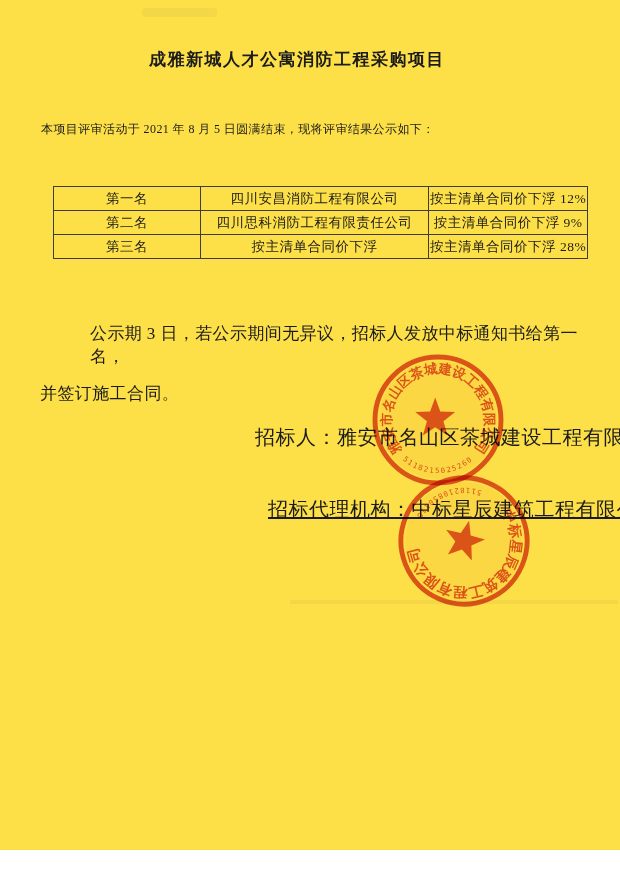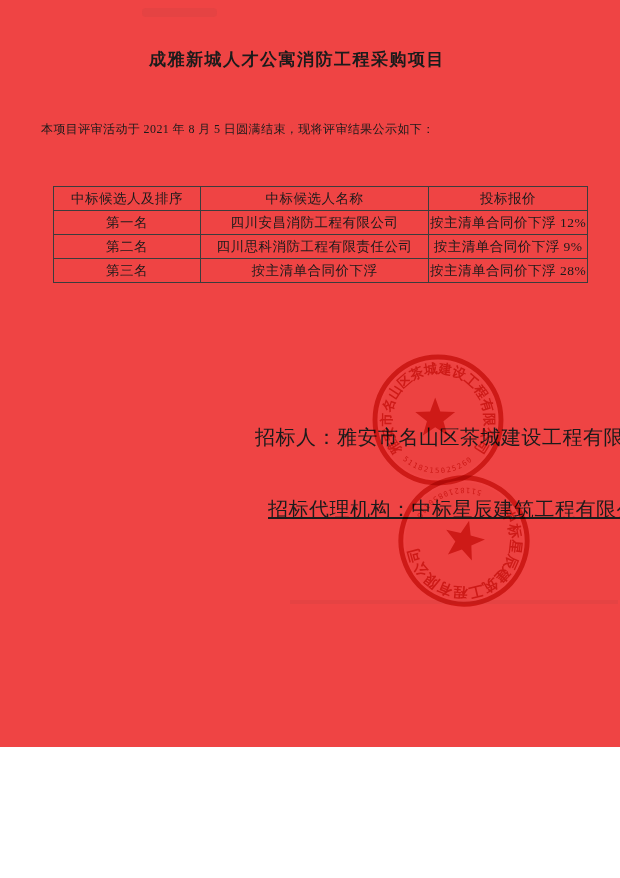--- a/index.html
+++ b/index.html
@@ -1,17 +1,17 @@
 <!DOCTYPE html>
 <html><head>
 <meta charset="utf-8">
 <style>
   html,body{margin:0;padding:0;background:#ffffff;}
   .page{
-    position:relative;width:620px;height:747px;background:#ef4444;
+    position:relative;width:620px;height:850px;background:#fde047;
     font-family:"Liberation Serif","DejaVu Serif",serif;color:#1b1b1b;overflow:hidden;
   }
   .doc-title{
     position:absolute;top:48px;left:0;width:594px;text-align:center;
     font-size:17px;font-weight:bold;letter-spacing:1.5px;
   }
   .intro{
     position:absolute;top:121px;left:41px;width:556px;
     font-size:12px;letter-spacing:0.4px;
   }
@@ -49,43 +49,42 @@
 
   <div class="intro">本项目评审活动于 2021 年 8 月 5 日圆满结束，现将评审结果公示如下：</div>
 
   <table class="results">
     <colgroup>
       <col style="width:147px">
         <col style="width:228px">
         <col style="width:144px">
     </colgroup>
     <tbody>
-        <tr>
-      <th>中标候选人及排序</th>
-      <th>中标候选人名称</th>
-      <th>投标报价</th>
-    </tr>
     <tr>
       <td>第一名</td>
       <td>四川安昌消防工程有限公司</td>
       <td>按主清单合同价下浮 12%</td>
     </tr>
     <tr>
       <td>第二名</td>
       <td>四川思科消防工程有限责任公司</td>
       <td>按主清单合同价下浮 9%</td>
     </tr>
     <tr>
       <td>第三名</td>
       <td>按主清单合同价下浮</td>
       <td>按主清单合同价下浮 28%</td>
     </tr>
   </tbody>
     </table>
 
+  <div class="notice">
+    <p class="l1">公示期 3 日，若公示期间无异议，招标人发放中标通知书给第一名，</p>
+    <p class="l2">并签订施工合同。</p>
+  </div>
 
   <div class="sig sig-tenderer">招标人：雅安市名山区茶城建设工程有限公司</div>
   <div class="sig sig-agency">招标代理机构：中标星辰建筑工程有限公司</div>
 
   <svg class="stamp stamp-1" viewBox="-100 -100 200 200" xmlns="http://www.w3.org/2000/svg">
     <defs>
       <path id="s1-arc-top" d="M -54.9 38.5 A 67 67 0 1 1 54.9 38.5" fill="none"></path>
       <path id="s1-arc-bot" d="M -58.2 48.9 A 76 76 0 0 0 58.2 48.9" fill="none"></path>
     </defs>
     <g fill="#d7493b">

